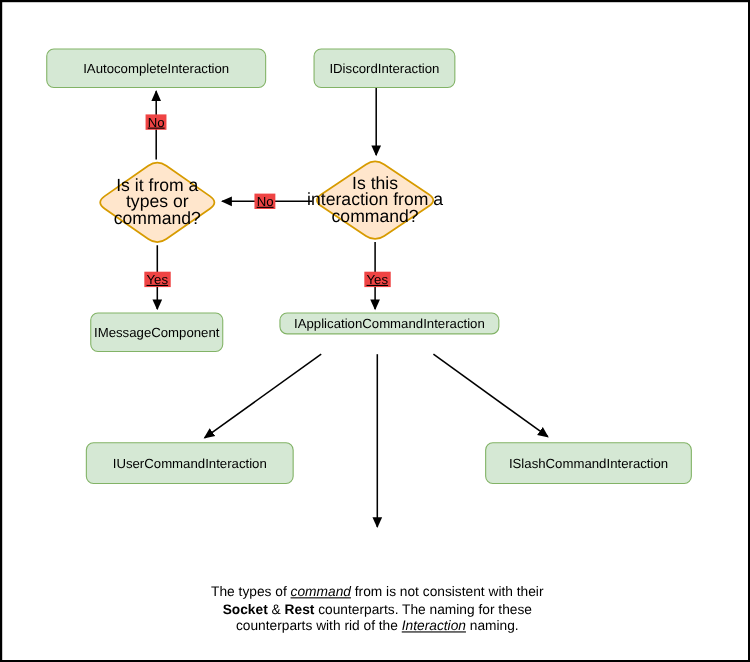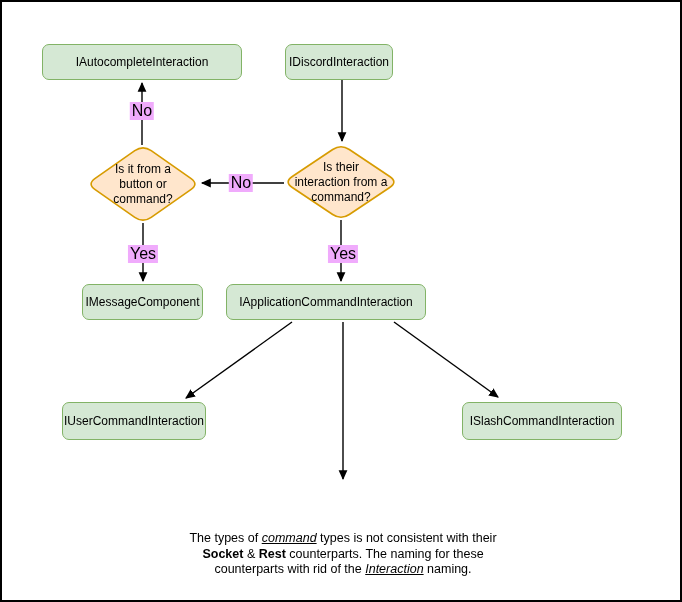--- a/index.html
+++ b/index.html
@@ -29,31 +29,32 @@
     box-sizing: border-box;
     background: var(--node-fill, #d5e8d4);
     border: 1.5px solid var(--node-border, #82b366);
     border-radius: 7px;
     font-size: 12px;
     text-align: center;
   }
   .decision-label {
     position: absolute;
     transform: translate(-50%, -50%);
-    font-size: 12px;
+    font-size: 16px;
     line-height: 15px;
     text-align: center;
     white-space: nowrap;
   }
   .edge-label {
     position: absolute;
     transform: translate(-50%, -50%);
-    font-size: 16px;
-    background: #f0abfc;
+    font-size: 12px;
+    background: #ef4444;
     padding: 0 2px;
+    text-decoration: underline;
   }
   .note {
     position: absolute;
     left: 0;
     top: 529px;
     width: 682px;
     text-align: center;
     font-size: 12.5px;
     line-height: 15.5px;
   }
@@ -81,51 +82,51 @@
     <line class="edge" x1="341" y1="320" x2="341" y2="477" marker-end="url(#arrowhead)"></line>
     <line class="edge" x1="392" y1="320" x2="496" y2="395" marker-end="url(#arrowhead)"></line>
 
     <path class="decision-shape" d="M132.8 148.7 Q141 143 149.2 148.7 L188.8 176.3 Q197 182 188.8 187.7 L149.2 215.3 Q141 221 132.8 215.3 L93.2 187.7 Q85 182 93.2 176.3 Z"></path>
     <path class="decision-shape" d="M330.7 147.5 Q339 142 347.3 147.5 L387.7 174.5 Q396 180 387.7 185.5 L347.3 212.5 Q339 218 330.7 212.5 L290.3 185.5 Q282 180 290.3 174.5 Z"></path>
   </svg>
 
   <div class="node" style="left:40px; top:42px; width:200px; height:36px">
     <span>IAutocompleteInteraction</span>
   </div>
-  <div class="node" style="left:283px; top:42px; width:108px; height:36px">
+  <div class="node" style="left:283px; top:42px; width:129px; height:36px">
     <span>IDiscordInteraction</span>
   </div>
   <div class="node" style="left:80px; top:282px; width:121px; height:36px">
     <span>IMessageComponent</span>
   </div>
-  <div class="node" style="left:224px; top:282px; width:200px; height:36px">
+  <div class="node" style="left:252px; top:282px; width:200px; height:20px">
     <span>IApplicationCommandInteraction</span>
   </div>
-  <div class="node" style="left:60px; top:400px; width:144px; height:38px">
+  <div class="node" style="left:76px; top:400px; width:189px; height:38px">
     <span>IUserCommandInteraction</span>
   </div>
-  <div class="node" style="left:460px; top:400px; width:160px; height:38px">
+  <div class="node" style="left:439px; top:400px; width:188px; height:38px">
     <span>ISlashCommandInteraction</span>
   </div>
 
   <div class="decision-label" style="left:141px; top:182px">
     <div>Is it from a</div>
-    <div>button or</div>
+    <div>types or</div>
     <div>command?</div>
   </div>
   <div class="decision-label" style="left:339px; top:180px">
-    <div>Is their</div>
+    <div>Is this</div>
     <div>interaction from a</div>
     <div>command?</div>
   </div>
 
   <div class="edge-label" style="left:140px; top:109px">No</div>
   <div class="edge-label" style="left:239px; top:181px">No</div>
   <div class="edge-label" style="left:141px; top:252px">Yes</div>
   <div class="edge-label" style="left:341px; top:252px">Yes</div>
 
   <div class="note">
-    <div><span>The types of </span><span class="u">command</span><span> types is not consistent with their</span></div>
+    <div><span>The types of </span><span class="u">command</span><span> from is not consistent with their</span></div>
     <div><span class="b">Socket</span><span> &amp; </span><span class="b">Rest</span><span> counterparts. The naming for these</span></div>
     <div><span>counterparts with rid of the </span><span class="u">Interaction</span><span> naming.</span></div>
   </div>
 
 </div>
 
 </body></html>

